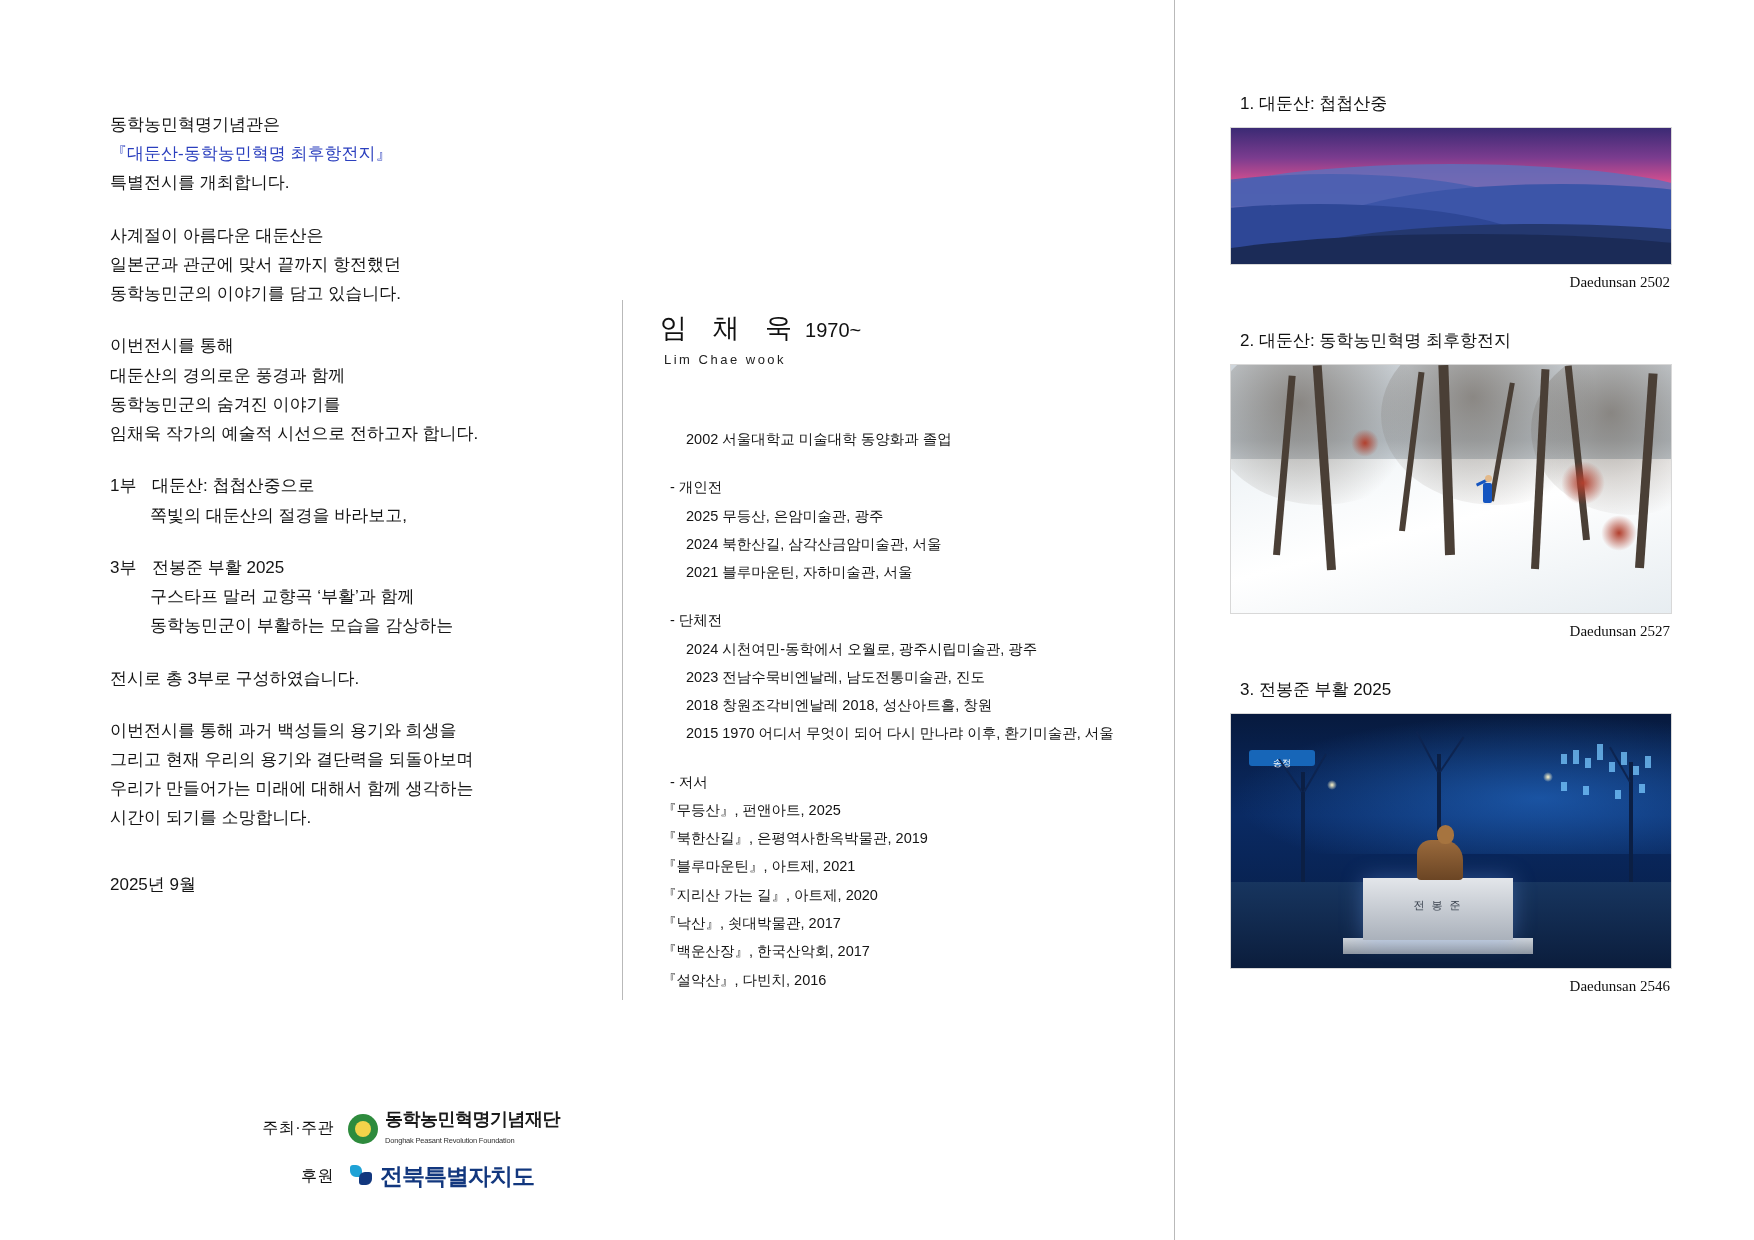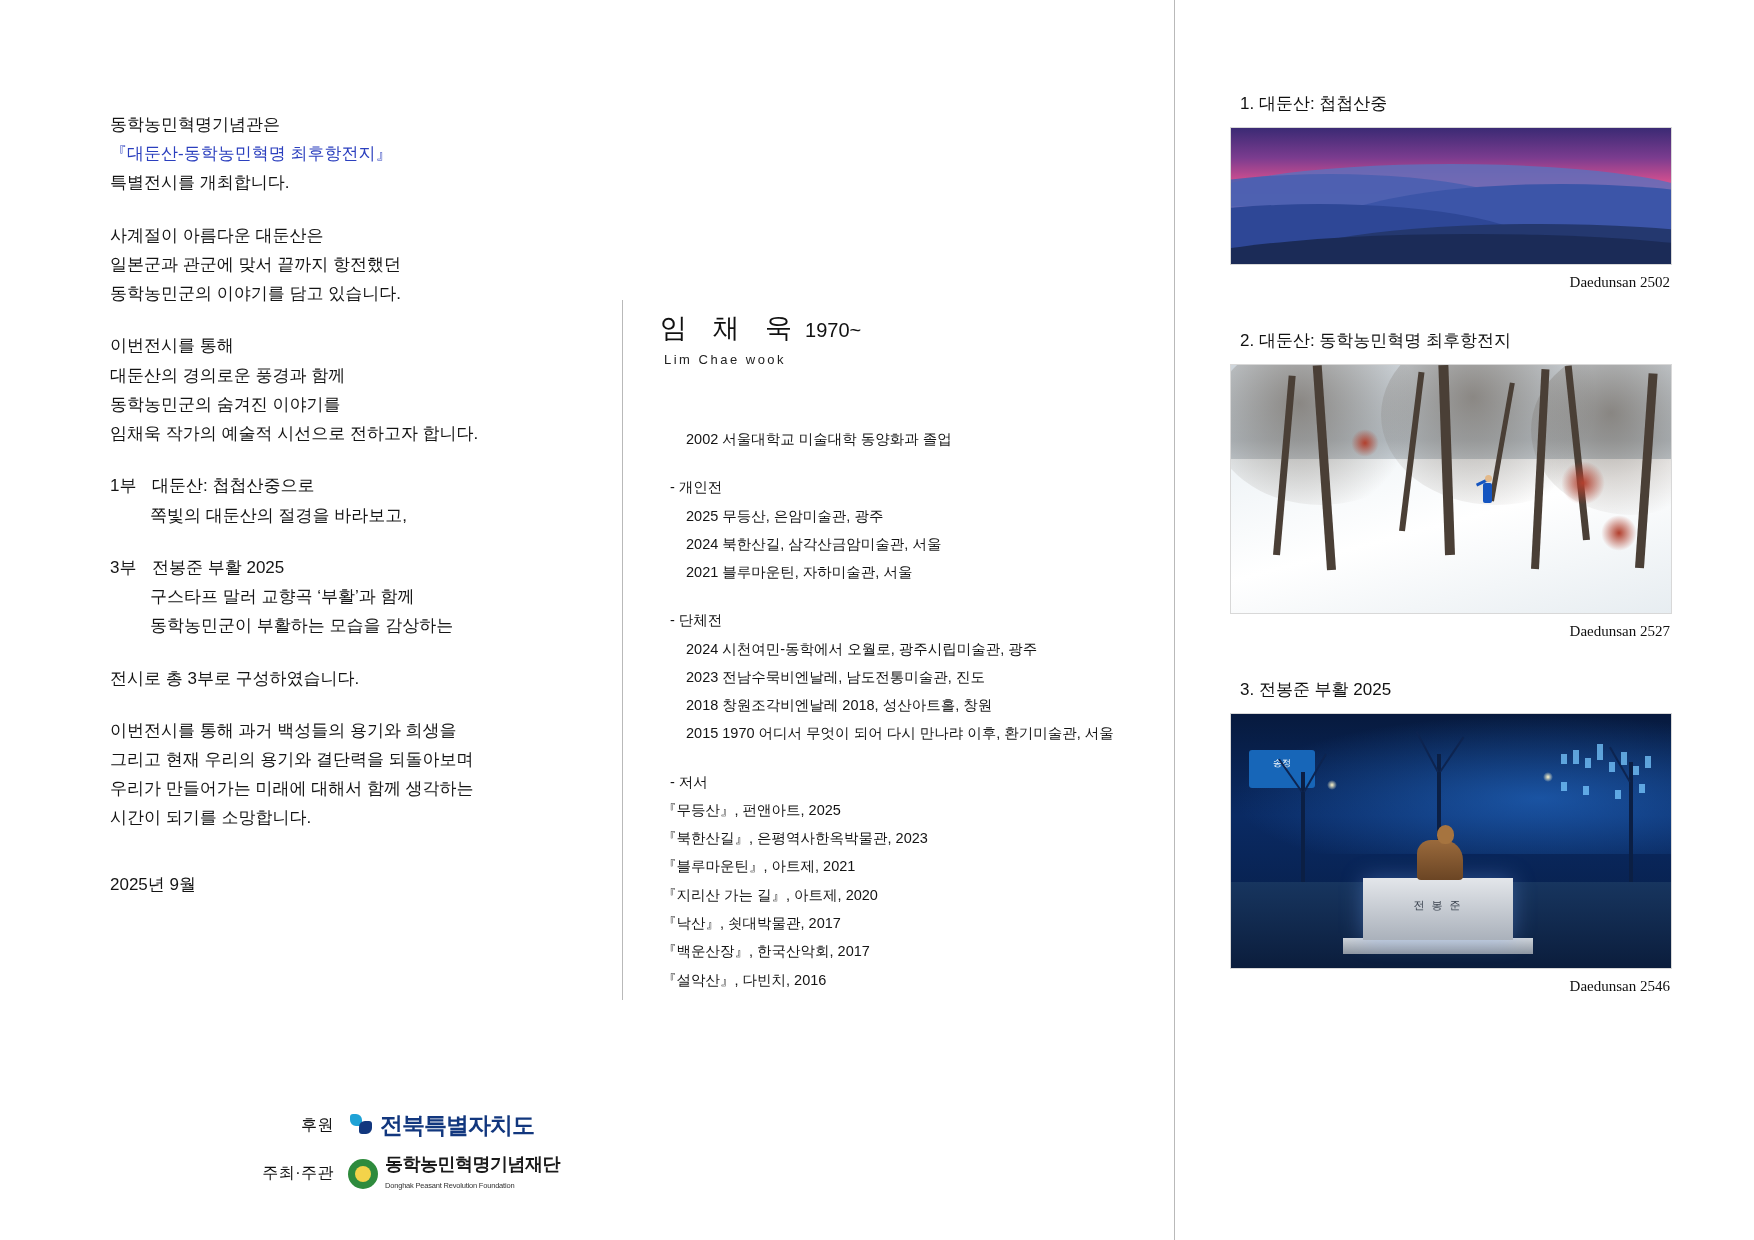--- a/index.html
+++ b/index.html
@@ -284,21 +284,21 @@
   }
   #art-3 .branch {
     position: absolute; width: 2px; background: #0d2450;
     transform-origin: bottom center;
   }
   #art-3 .win {
     position: absolute; background: rgba(120,200,255,.75);
   }
   #art-3 .signboard {
     position: absolute; left: 18px; top: 36px;
-    width: 66px; height: 38px;
+    width: 66px; height: 16px;
     background: #1766b8; border-radius: 3px;
     color: #fff; font-size: 9px; text-align: center; line-height: 26px;
   }
   #art-3 .lamp {
     position: absolute; width: 10px; height: 10px; border-radius: 50%;
     background: radial-gradient(circle, #fff6c8, rgba(255,246,200,0) 70%);
   }
 </style>
 </head>
 <body>
@@ -349,40 +349,40 @@
     <span>이번전시를 통해 과거 백성들의 용기와 희생을</span><br>
     <span>그리고 현재 우리의 용기와 결단력을 되돌아보며</span><br>
     <span>우리가 만들어가는 미래에 대해서 함께 생각하는</span><br>
     <span>시간이 되기를 소망합니다.</span>
   </p>
 
   <div class="sign-date">2025년 9월</div>
 </div>
 
 <div id="sponsor-block">
+  <div class="sponsor-row">
+    <div class="label">주최·주관</div>
+    <div class="logo-dh">
+      <span class="mark"></span>
+      <span>
+        <span class="txt-main">동학농민혁명기념재단</span><br>
+        <span class="txt-sub">Donghak Peasant Revolution Foundation</span>
+      </span>
+    </div>
+  </div>
   <div class="sponsor-row">
     <div class="label">후원</div>
     <div class="logo-jb">
       <span class="emblem">
         <span class="b1"></span>
           <span class="b2"></span>
       </span>
       <span class="jbtext">전북특별자치도</span>
     </div>
   </div>
-  <div class="sponsor-row">
-    <div class="label">주최·주관</div>
-    <div class="logo-dh">
-      <span class="mark"></span>
-      <span>
-        <span class="txt-main">동학농민혁명기념재단</span><br>
-        <span class="txt-sub">Donghak Peasant Revolution Foundation</span>
-      </span>
-    </div>
-  </div>
 </div>
 
 <div id="center-column">
   <div>
     <span id="artist-name-ko">임 채 욱</span><span id="artist-years">1970~</span>
   </div>
   <div id="artist-name-en">Lim   Chae  wook</div>
 
   <div id="cv">
     <div class="cv-group">
@@ -400,21 +400,21 @@
       <div class="cv-head">- 단체전</div>
       <div class="cv-item">2024 시천여민-동학에서 오월로, 광주시립미술관, 광주</div>
       <div class="cv-item">2023 전남수묵비엔날레, 남도전통미술관, 진도</div>
       <div class="cv-item">2018 창원조각비엔날레 2018, 성산아트홀, 창원</div>
       <div class="cv-item">2015 1970 어디서 무엇이 되어 다시 만나랴 이후, 환기미술관, 서울</div>
     </div>
 
     <div class="cv-group">
       <div class="cv-head">- 저서</div>
       <div class="cv-item-flat">『무등산』, 펀앤아트, 2025</div>
-      <div class="cv-item-flat">『북한산길』, 은평역사한옥박물관, 2023</div>
+      <div class="cv-item-flat">『북한산길』, 은평역사한옥박물관, 2019</div>
       <div class="cv-item-flat">『블루마운틴』, 아트제, 2021</div>
       <div class="cv-item-flat">『지리산 가는 길』, 아트제, 2020</div>
       <div class="cv-item-flat">『낙산』, 쇳대박물관, 2017</div>
       <div class="cv-item-flat">『백운산장』, 한국산악회, 2017</div>
       <div class="cv-item-flat">『설악산』, 다빈치, 2016</div>
     </div>
   </div>
 </div>
 
 <div id="right-column">

